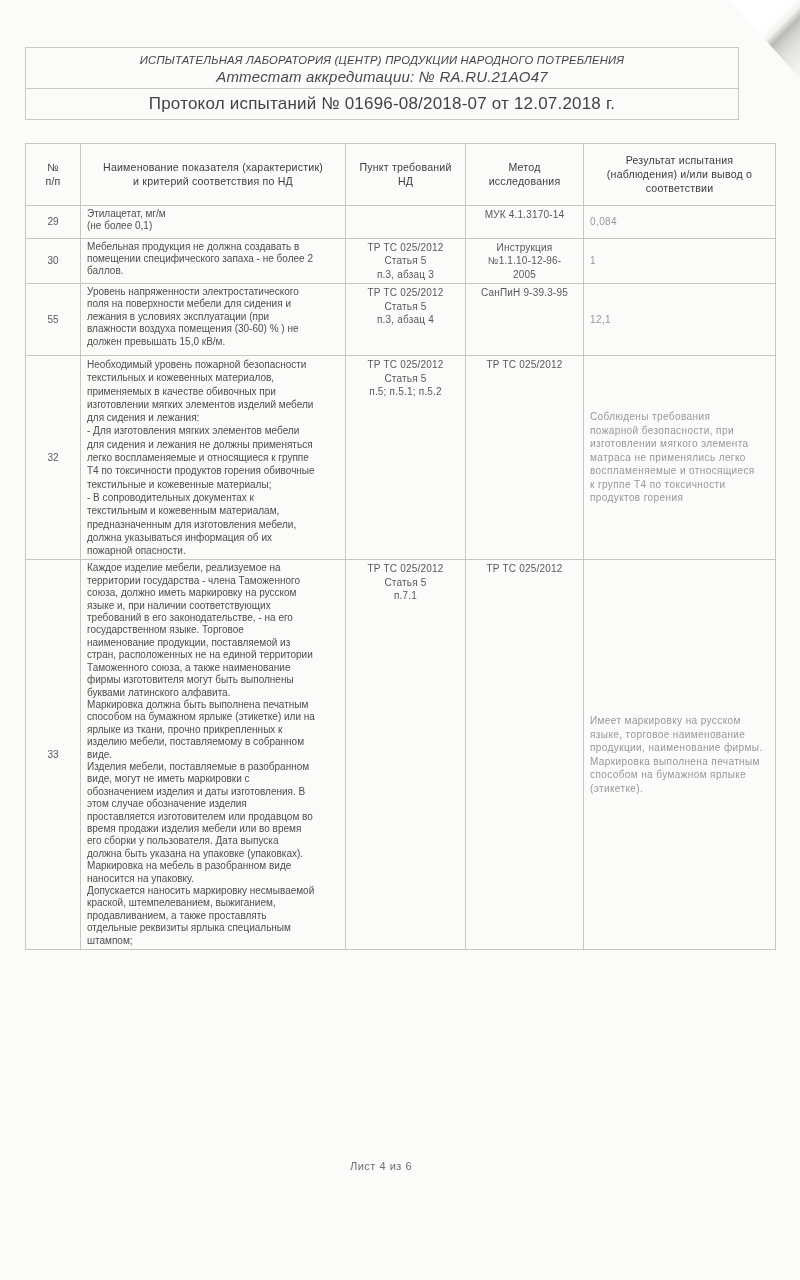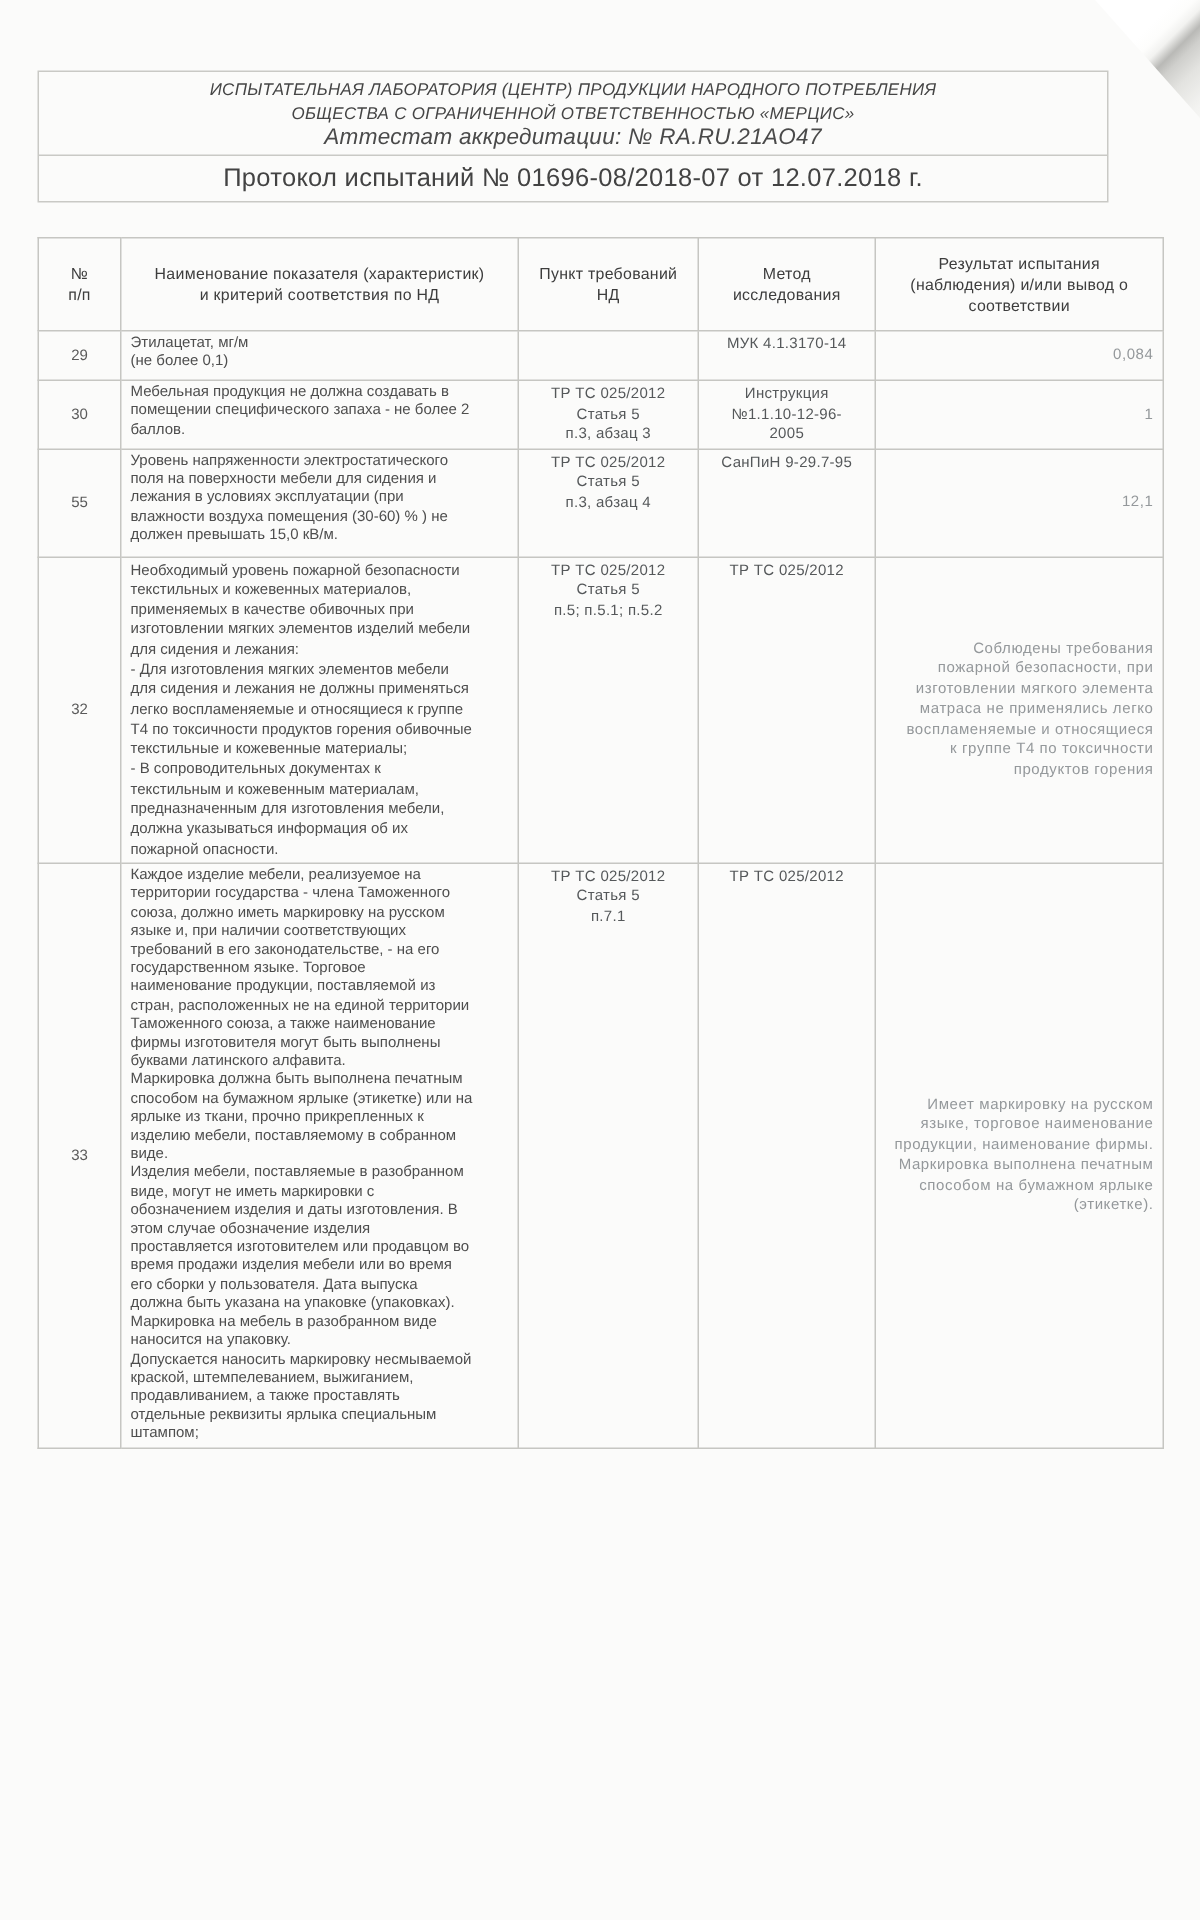--- a/index.html
+++ b/index.html
@@ -67,21 +67,21 @@
   td.cell-name{
     text-align:left;vertical-align:top;color:#4e4e4e;line-height:12.4px;
     padding-left:8px;
   }
   tr.row-32 td.cell-name{line-height:13.3px;}
   td.cell-punkt,td.cell-method{
     text-align:center;vertical-align:top;color:#55585a;line-height:13.5px;
     letter-spacing:.2px;padding-top:3px;
   }
   td.cell-result{
-    text-align:right;vertical-align:middle;color:#94989b;line-height:13.5px;
+    text-align:left;vertical-align:middle;color:#94989b;line-height:13.5px;
     letter-spacing:.4px;
   }
   tr.row-29{height:33px;}
   tr.row-30{height:37px;}
   tr.row-31{height:72px;}
   tr.row-32{height:204px;}
   tr.row-section{height:26px;}
   tr.row-33{height:371px;}
   td.section-note{
     font-weight:bold;color:#2e2e2e;font-size:10.4px;line-height:12.6px;
@@ -96,21 +96,20 @@
 <body>
 
 <div class="page">
   <div class="corner-fold"></div>
 
   <div class="content">
 
     <div class="header-box">
       <div class="lab-titles">
         <div class="lab-title">ИСПЫТАТЕЛЬНАЯ ЛАБОРАТОРИЯ (ЦЕНТР) ПРОДУКЦИИ НАРОДНОГО ПОТРЕБЛЕНИЯ</div>
-        <div class="lab-title">ОБЩЕСТВА С ОГРАНИЧЕННОЙ ОТВЕТСТВЕННОСТЬЮ «МЕРЦИС»</div>
         <div class="accreditation">Аттестат аккредитации: № RA.RU.21AO47</div>
       </div>
       <div class="protocol-line">Протокол испытаний № 01696-08/2018-07 от 12.07.2018 г.</div>
     </div>
 
     <table class="results">
       <colgroup>
         <col class="c-num">
           <col class="c-name">
           <col class="c-punkt">
@@ -157,21 +156,21 @@
         <tr class="row-31">
           <td class="cell-num">55</td>
           <td class="cell-name">Уровень напряженности электростатического
 поля на поверхности мебели для сидения и
 лежания в условиях эксплуатации (при
 влажности воздуха помещения (30-60) % ) не
 должен превышать 15,0 кВ/м.</td>
           <td class="cell-punkt">ТР ТС 025/2012
 Статья 5
 п.3, абзац 4</td>
-          <td class="cell-method">СанПиН 9-29.7-95</td>
+          <td class="cell-method">СанПиН 9-39.3-95</td>
           <td class="cell-result">12,1</td>
         </tr>
         <tr class="row-32">
           <td class="cell-num">32</td>
           <td class="cell-name">Необходимый уровень пожарной безопасности
 текстильных и кожевенных материалов,
 применяемых в качестве обивочных при
 изготовлении мягких элементов изделий мебели
 для сидения и лежания:
 - Для изготовления мягких элементов мебели
@@ -236,15 +235,16 @@
           <td class="cell-result">Имеет маркировку на русском
 языке, торговое наименование
 продукции, наименование фирмы.
 Маркировка выполнена печатным
 способом на бумажном ярлыке
 (этикетке).</td>
         </tr>
       </tbody>
     </table>
 
+    <div class="page-footer">Лист 4 из 6</div>
 
   </div>
 </div>
 
 </body></html>

